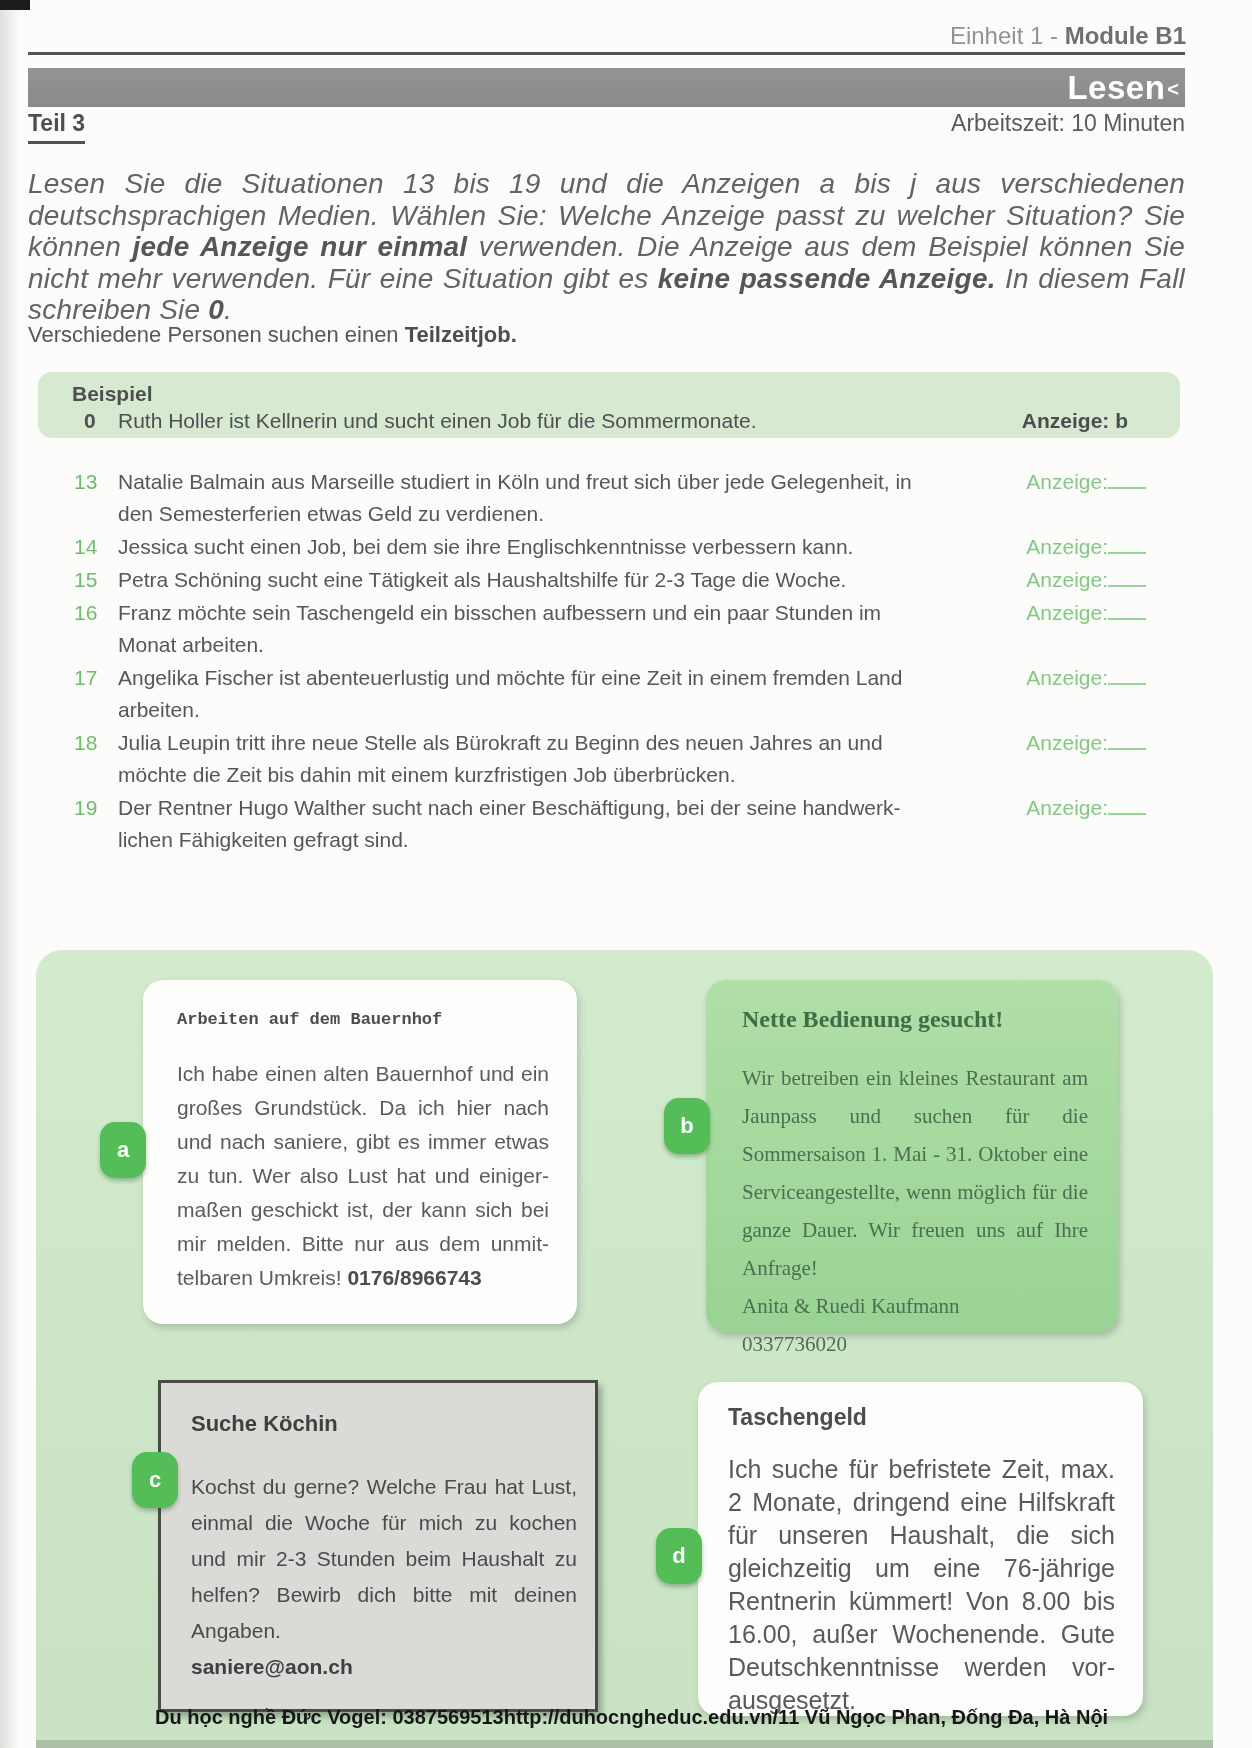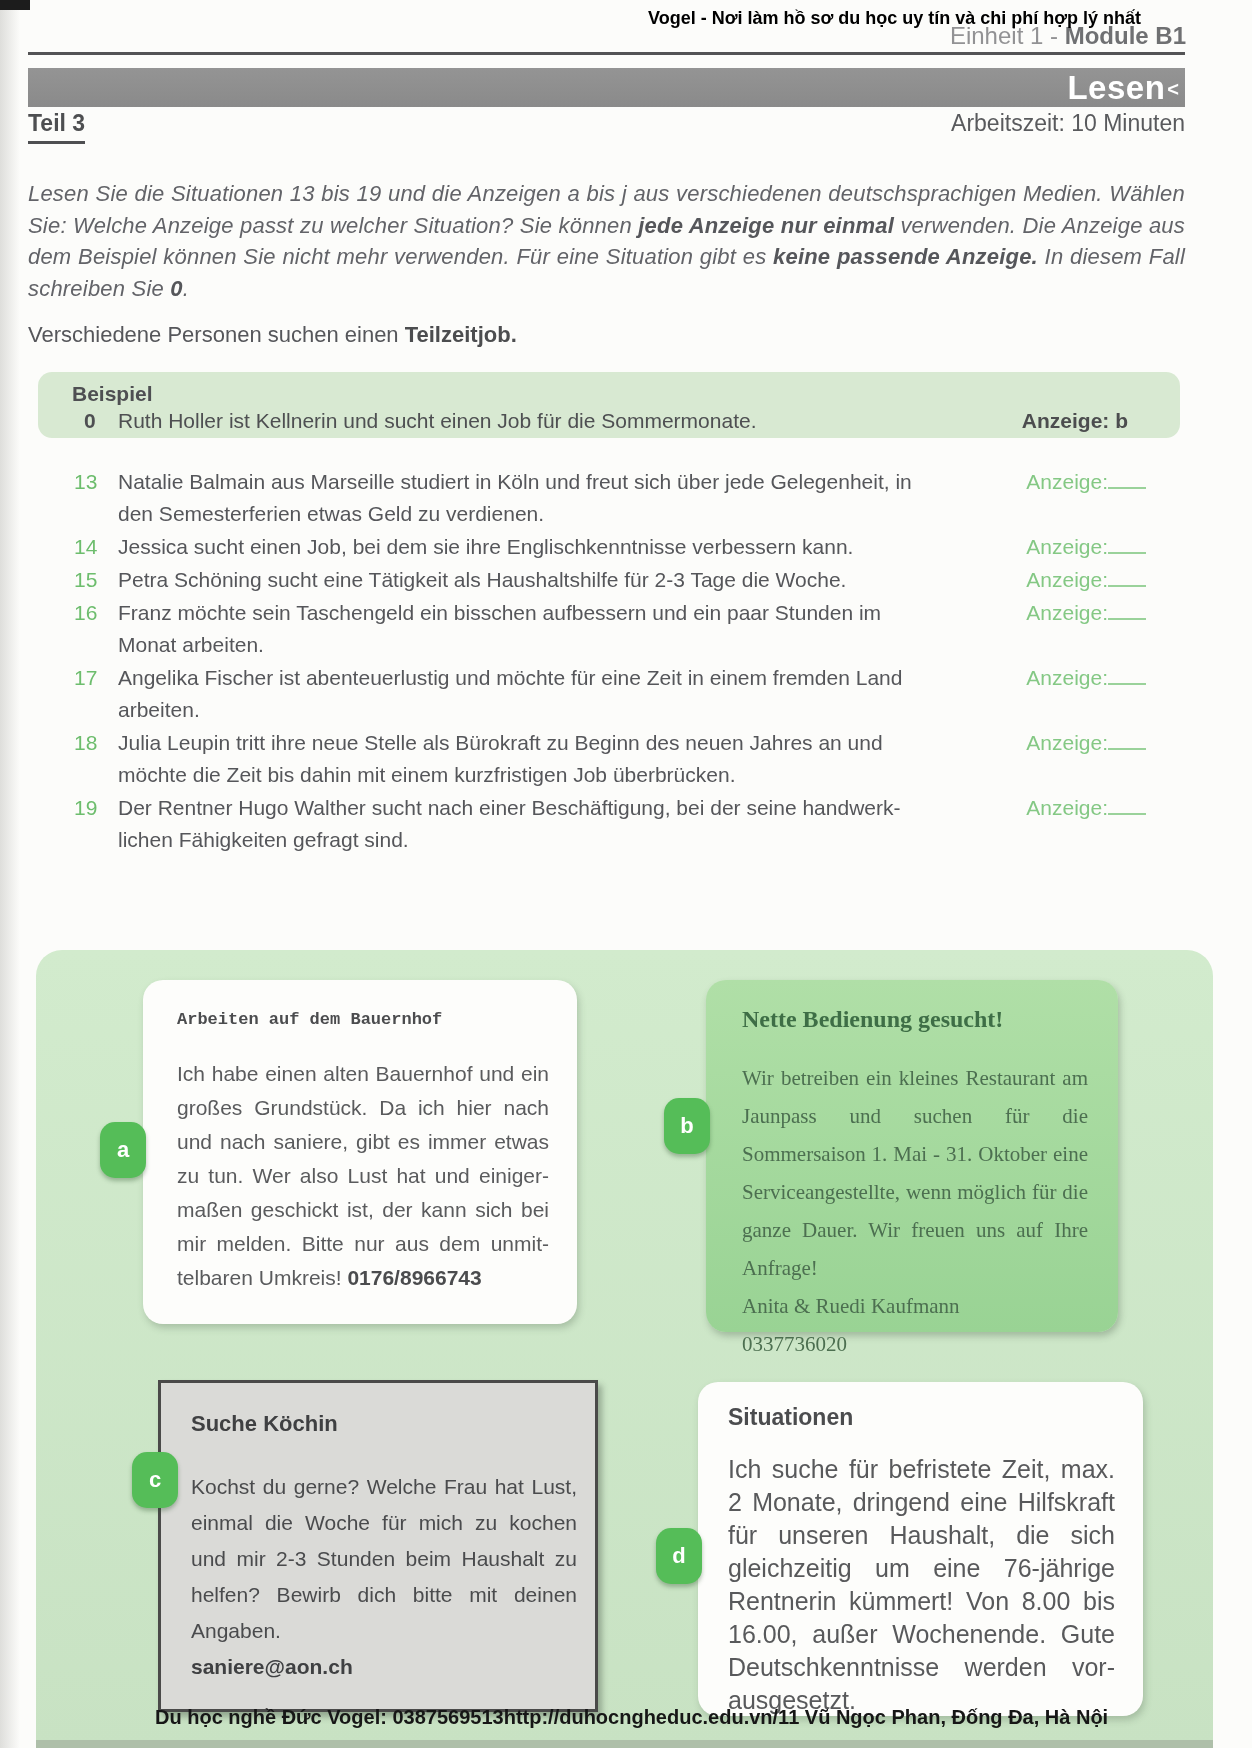--- a/index.html
+++ b/index.html
@@ -22,22 +22,22 @@
     background:linear-gradient(180deg,#949494,#8a8a8a);display:flex;align-items:center;
     justify-content:flex-end;padding-right:0;box-sizing:border-box;}
   .section-title{color:#fff;font-weight:bold;font-size:33px;letter-spacing:.5px;padding-right:2px;text-align:right;}
   .section-arrow{color:#fff;font-size:20px;font-weight:bold;padding-right:6px;margin-top:4px;}
   .subheader{position:absolute;left:28px;top:110px;width:1157px;display:flex;
     justify-content:space-between;align-items:flex-start;}
   .teil{font-size:23px;font-weight:bold;color:#4e4f51;border-bottom:3px solid #4e4f51;padding-bottom:4px;}
   .worktime{font-size:23px;color:#595a5d;}
 
   
-  .instructions{position:absolute;left:28px;top:178px;width:1157px;margin:0;
-    font-size:22px;line-height:31.5px;font-style:italic;color:#626368;
+  .instructions{position:absolute;left:28px;top:168px;width:1157px;margin:0;
+    font-size:28px;line-height:31.5px;font-style:italic;color:#626368;
     text-align:justify;letter-spacing:.2px;}
   .instructions b{color:#55565a;}
   .intro{position:absolute;left:28px;top:322px;margin:0;font-size:22px;color:#55565a;}
   .intro b{color:#4c4d4f;}
 
   
   .beispiel-box{position:absolute;left:38px;top:372px;width:1142px;height:66px;
     background:#d8e9d2;border-radius:14px;box-sizing:border-box;padding:8px 52px 0 34px;}
   .beispiel-label{font-size:21px;font-weight:bold;color:#4e4f52;line-height:27px;}
   .beispiel-row{display:flex;align-items:flex-start;line-height:27px;}
@@ -99,21 +99,20 @@
     justify-content:space-between;align-items:flex-start;z-index:6;
     font-size:20px;font-weight:bold;color:#161616;white-space:nowrap;}
 </style>
 </head>
 <body>
 
 <div class="page">
   <div class="left-shade"></div>
   <div class="corner-mark"></div>
 
-  <div class="watermark">Vogel - Nơi làm hồ sơ du học uy tín và chi phí hợp lý nhất</div>
 
   <div class="unit-line">
     <span>Einheit 1 -</span>
     <b>Module B1</b>
   </div>
 
   <div class="divider"></div>
 
   <div class="section-bar">
     <span class="section-title">Lesen</span>
@@ -194,21 +193,21 @@
       <div class="card-line">0337736020</div>
     </div>
 
     <div class="card card-c">
       <div class="card-title">Suche Köchin</div>
       <p class="card-body">Kochst du gerne? Welche Frau hat Lust, einmal die Woche für mich zu kochen und mir 2-3 Stunden beim Haushalt zu helfen? Bewirb dich bitte mit deinen Angaben.</p>
       <div class="card-bold-line">saniere@aon.ch</div>
     </div>
 
     <div class="card card-d">
-      <div class="card-title">Situationen</div>
+      <div class="card-title">Taschengeld</div>
       <p class="card-body">Ich suche für befristete Zeit, max. 2 Monate, dringend eine Hilfskraft für unseren Haushalt, die sich gleichzeitig um eine 76-jährige Rentnerin kümmert! Von 8.00 bis 16.00, außer Wochenende. Gute Deutschkenntnisse werden vor­ausgesetzt.</p>
     </div>
 
     <div class="panel-bottom"></div>
   </div>
 
   <div class="footer">
     <span>Du học nghề Đức Vogel: 0387569513</span>
     <span>http://duhocngheduc.edu.vn/</span>
     <span>11 Vũ Ngọc Phan, Đống Đa, Hà Nội</span>

